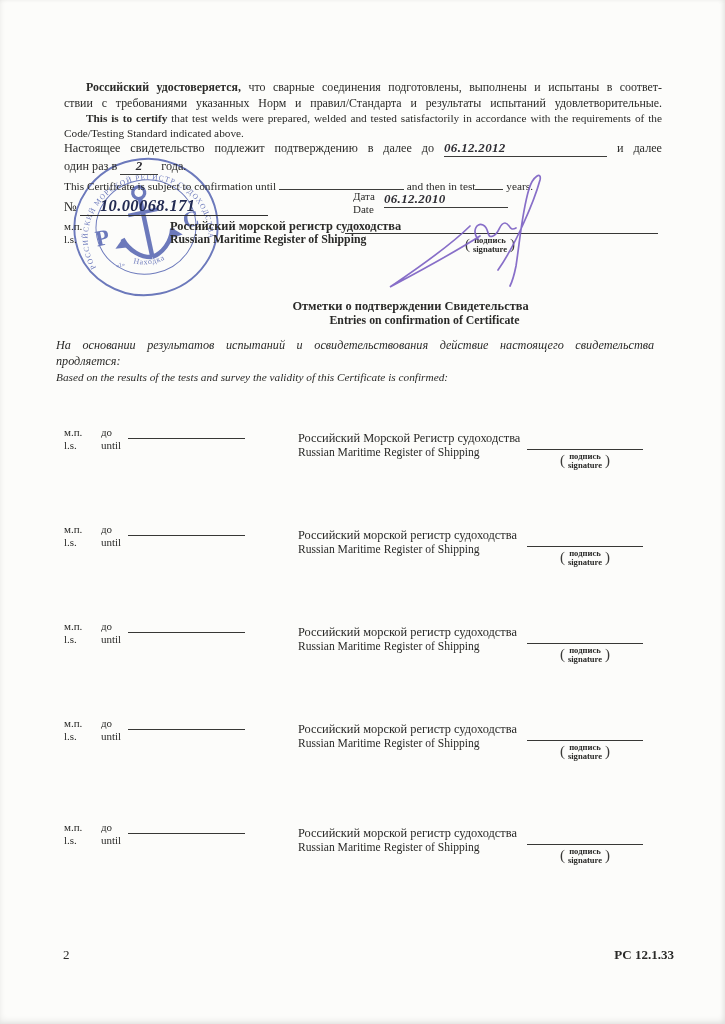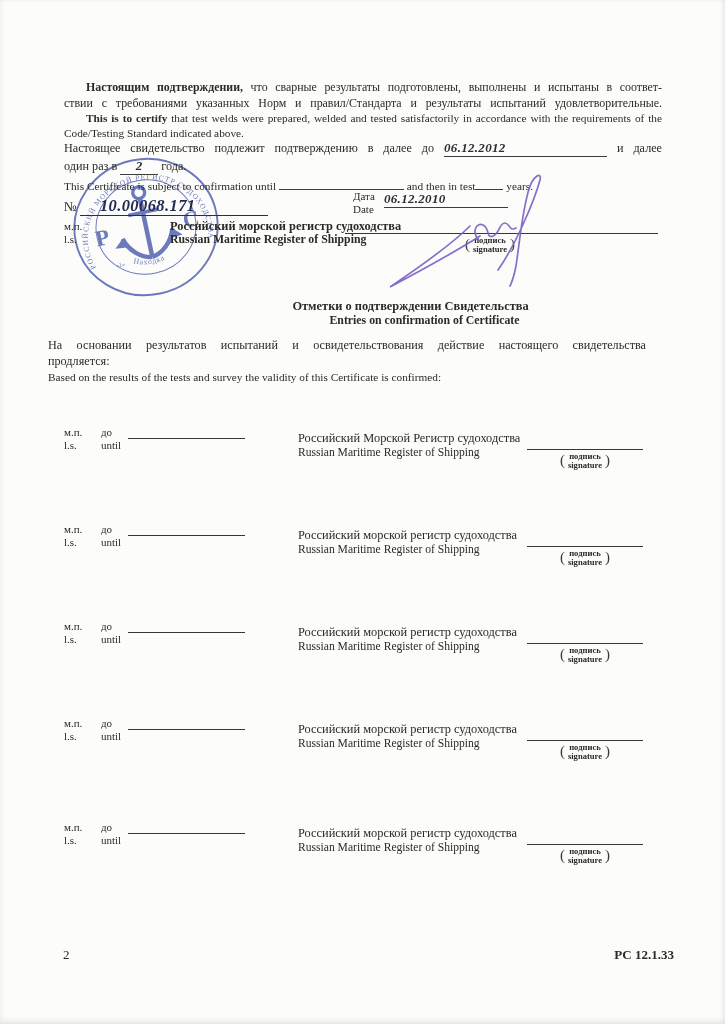--- a/index.html
+++ b/index.html
@@ -86,21 +86,21 @@
         <line x1="-20" y1="-17" x2="20" y2="-17" stroke-width="5"></line>
         <path d="M0,44 C-14,42 -29,30 -34,12" stroke-width="6"></path>
         <path d="M0,44 C14,42 29,30 34,12" stroke-width="6"></path>
         <path d="M-34,12 L-46,23 L-25,25 Z" fill="#4d5dae" stroke="none"></path>
         <path d="M34,12 L46,23 L25,25 Z" fill="#4d5dae" stroke="none"></path>
       </g>
     </svg>
   </div>
 
   <div class="abs" style="left:64px;top:79px;width:598px;">
-    <div class="ru jline"><span class="indent"></span><span class="b">Настоящим подтверждении,</span><span> что сварные результаты подготовлены, выполнены и испытаны в соответ-</span></div>
+    <div class="ru jline"><span class="indent"></span><span class="b">Российский удостоверяется,</span><span> что сварные соединения подготовлены, выполнены и испытаны в соответ-</span></div>
     <div class="ru jline">ствии с требованиями указанных Норм и правил/Стандарта и результаты испытаний удовлетворительные.</div>
     <div class="en jline"><span class="indent"></span><span class="b">This is to certify</span><span> that test welds were prepared, welded and tested satisfactorily in accordance with the requirements of the</span></div>
     <div class="en">Code/Testing Standard indicated above.</div>
   </div>
 
   <div class="abs" style="left:64px;top:140px;width:598px;">
     <div class="ru jline" style="font-size:12.2px;"><span>Настоящее свидетельство подлежит подтверждению в далее до</span> <span class="blank" style="width:163px;"><span class="hand-date">06.12.2012</span></span> <span>и далее</span></div>
     <div class="ru" style="font-size:12.2px;margin-top:1px;"><span>один раз в</span> <span class="blank" style="width:38px;"><span class="hand-date">2</span></span> <span>года.</span></div>
     <div class="en" style="margin-top:2px;"><span>This Certificate is subject to confirmation until</span> <span class="blank" style="width:125px;height:12px;"></span> <span>and then in test</span><span class="blank" style="width:28px;height:12px;"></span> <span>years.</span></div>
   </div>
@@ -141,21 +141,21 @@
         <path d="M116,104 C133,80 152,36 158,14 C160,5 151,10 147,23 C140,46 138,74 134,100 C132,110 130,116 128,120"></path>
       </g>
     </svg>
   </div>
 
   <div class="abs sec-title" style="left:0;top:299px;width:725px;margin-left:48px;">
     <div class="b" style="font-size:12.4px;line-height:14px;">Отметки о подтверждении Свидетельства</div>
     <div class="b" style="font-size:11.8px;line-height:14px;padding-left:28px;">Entries on confirmation of Certificate</div>
   </div>
 
-  <div class="abs" style="left:48px;top:337px;width:598px;">
+  <div class="abs" style="left:56px;top:337px;width:598px;font-style:italic;">
     <div class="ru jline" style="font-size:12.2px;">На основании результатов испытаний и освидетельствования действие настоящего свидетельства</div>
     <div class="ru" style="font-size:12.2px;">продляется:</div>
     <div class="en" style="margin-top:1px;">Based on the results of the tests and survey the validity of this Certificate is confirmed:</div>
   </div>
 
   <div class="abs block" style="left:0;top:424px;width:725px;height:60px;">
     <div class="abs small-lbl" style="left:64px;top:2px;">
         <div>м.п.</div>
         <div>l.s.</div>
       </div>

